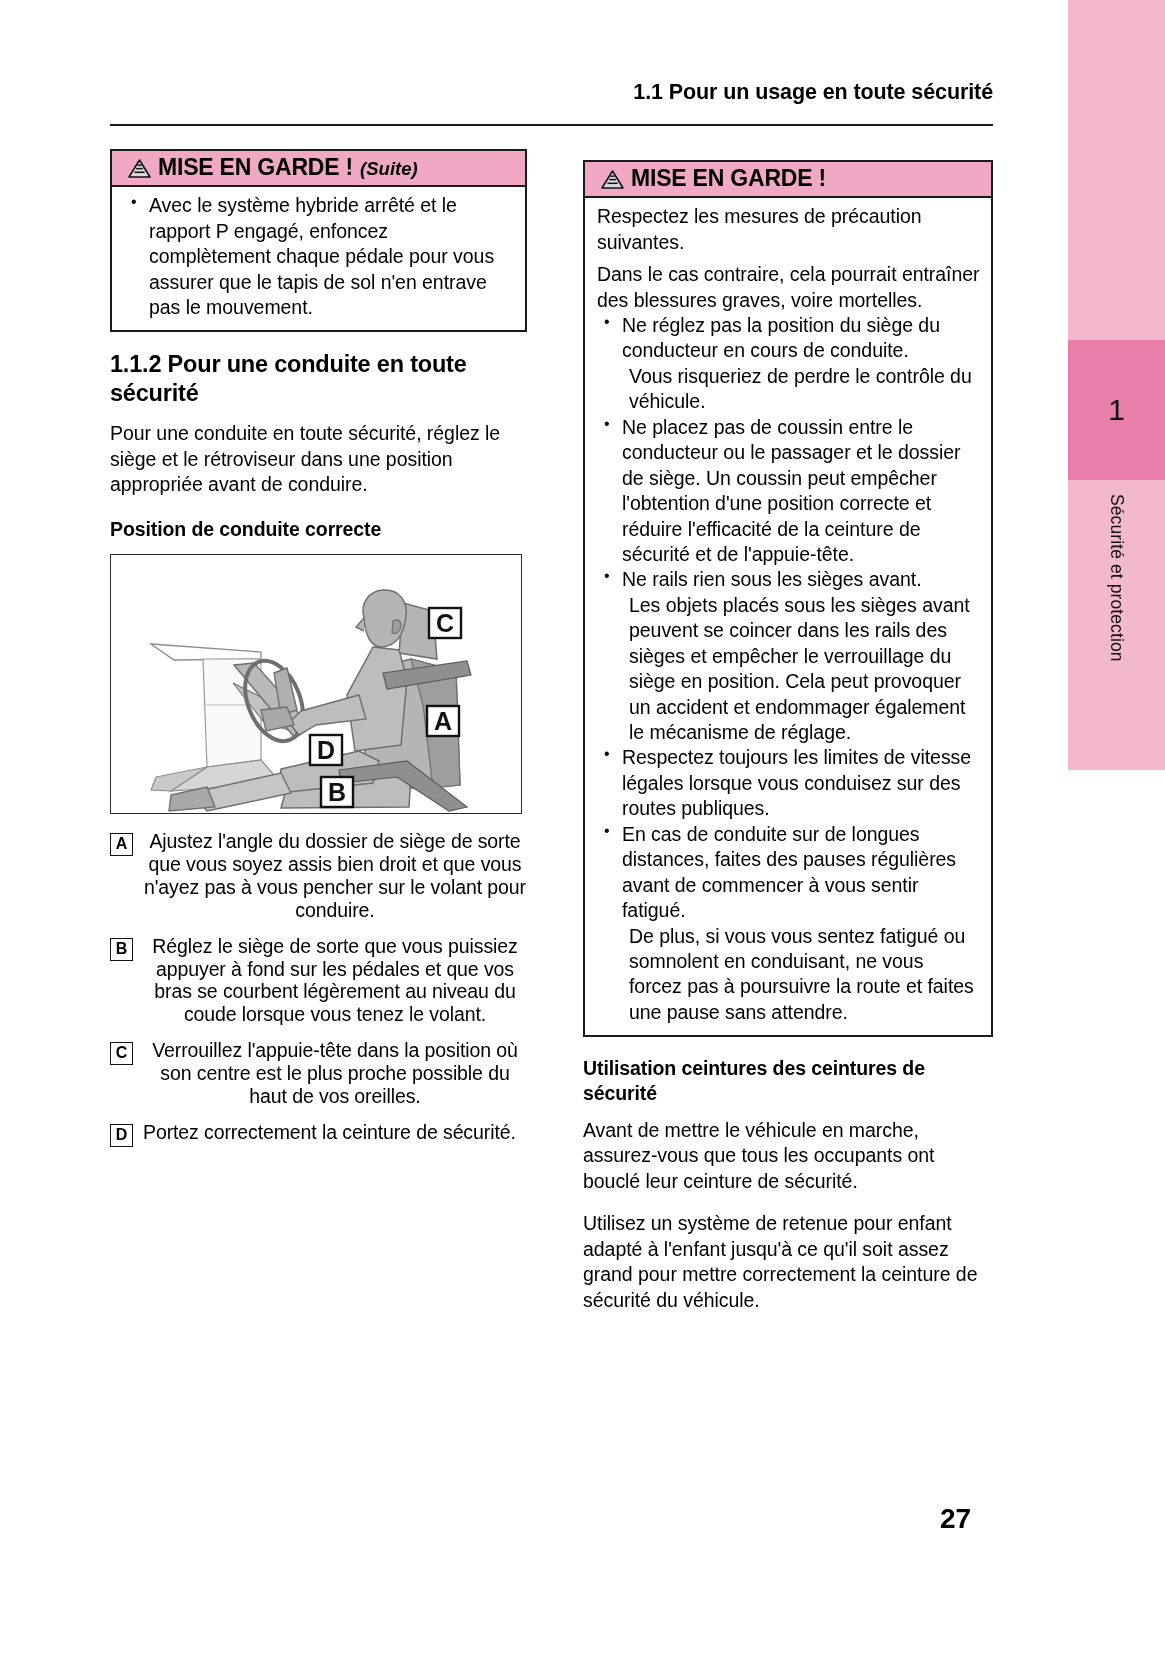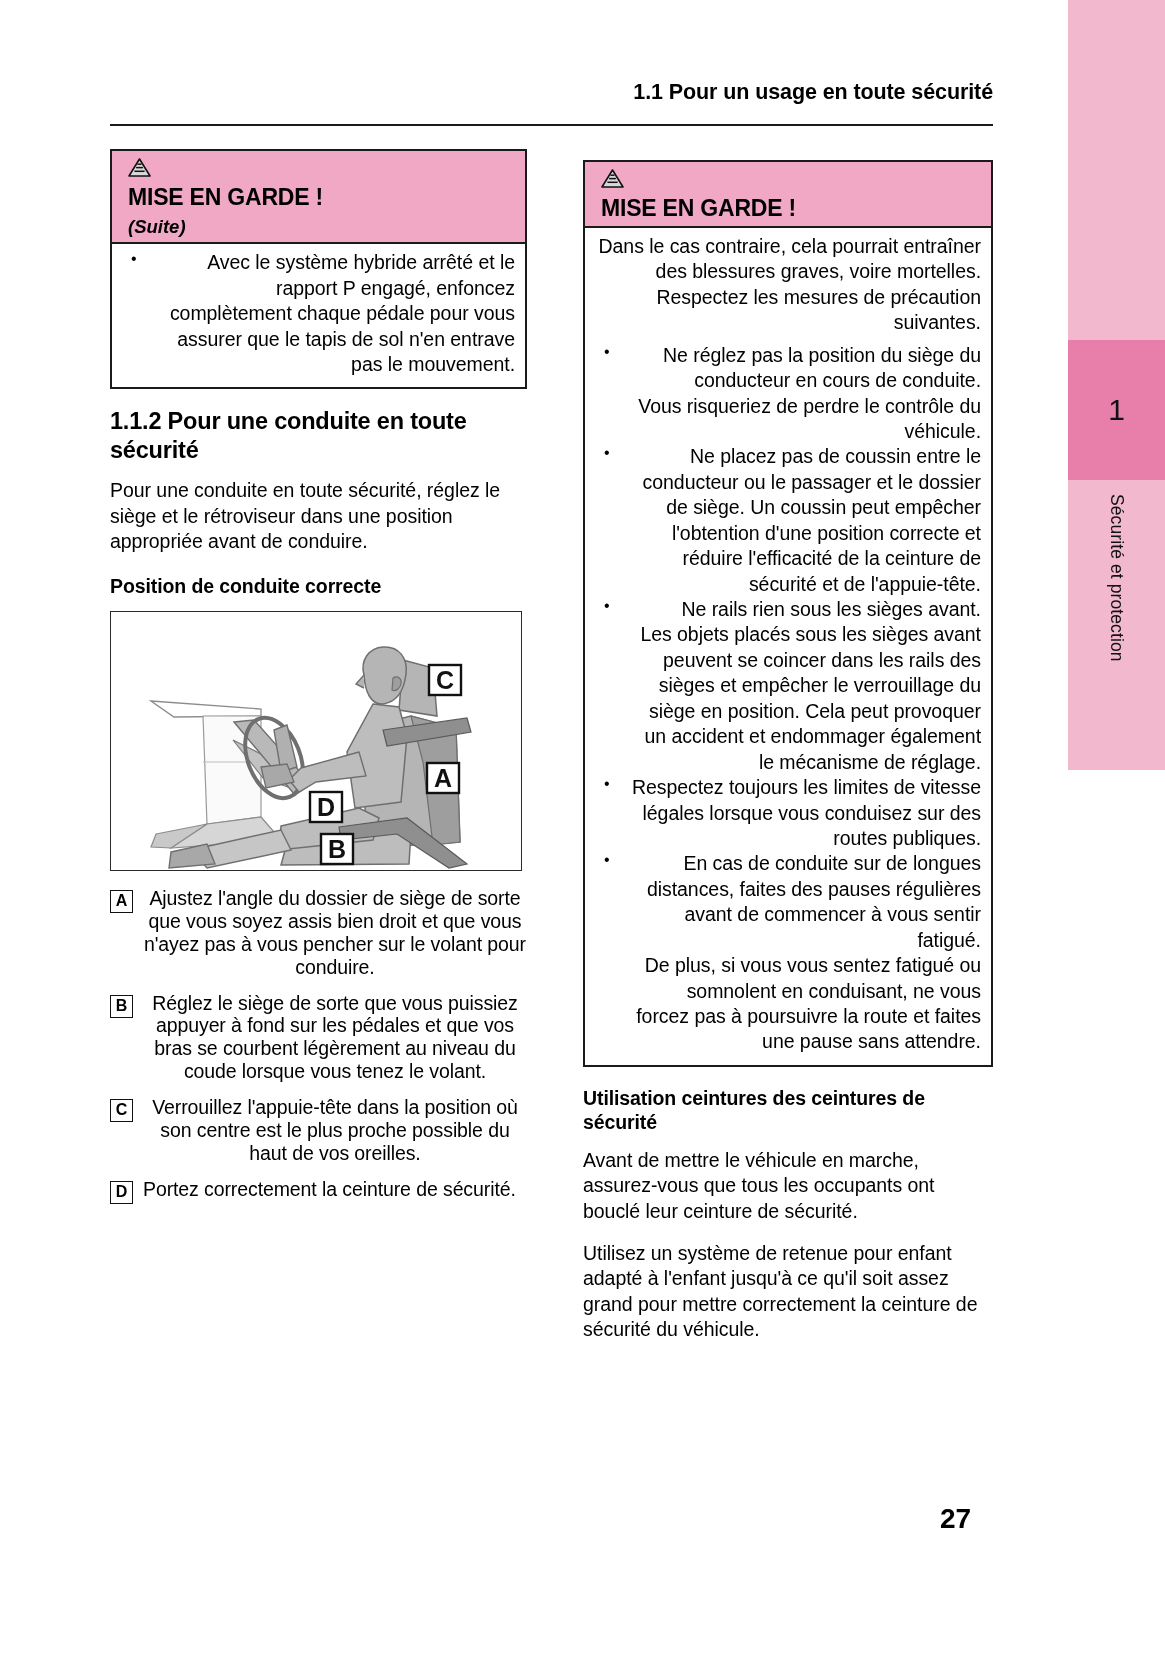--- a/index.html
+++ b/index.html
@@ -115,40 +115,38 @@
     margin-bottom: 18px;
   }
   .warn-head {
     background: #f0a8c4;
     border-bottom: 2px solid #1a1a1a;
     padding: 4px 8px 5px 16px;
     display: flex;
     align-items: baseline;
     gap: 7px;
     line-height: 1.1;
-    flex-direction: column;
   }
   .warn-head .tri-icon {
     position: relative;
     top: 3px;
     flex: 0 0 auto;
   }
   .warn-title {
     font-size: 23px;
     font-weight: bold;
     letter-spacing: -0.2px;
   }
   .warn-suite {
     font-size: 18.5px;
     font-weight: bold;
     font-style: italic;
   }
   .warn-body {
     padding: 6px 10px 10px 12px;
-    text-align: right;
   }
 
   
   p.para {
     margin: 0 0 7px 0;
     font-size: 19.5px;
     line-height: 1.305;
     letter-spacing: -0.05px;
   }
   p.para.tight { margin-bottom: 0; }
@@ -381,22 +379,22 @@
           <svg width="23" height="19" viewBox="0 0 23 19" aria-hidden="true">
             <path d="M11.5 1 L22 18 L1 18 Z" fill="#d8d8d8" stroke="#111" stroke-width="1.6" stroke-linejoin="round"></path>
             <path d="M6.4 13.3 H16.6" stroke="#111" stroke-width="1.5"></path>
             <path d="M8.1 9.6 H14.9" stroke="#111" stroke-width="1.5"></path>
             <path d="M9.5 6.2 H13.5" stroke="#111" stroke-width="1.5"></path>
           </svg>
         </span>
         <span class="warn-title">MISE EN GARDE !</span>
       </div>
       <div class="warn-body">
+        <p class="para">Respectez les mesures de précaution suivantes.</p>
         <p class="para tight">Dans le cas contraire, cela pourrait entraîner des blessures graves, voire mortelles.</p>
-        <p class="para">Respectez les mesures de précaution suivantes.</p>
         <ul class="bullets">
           <li>
             <span>Ne réglez pas la position du siège du conducteur en cours de conduite.</span>
             <span class="sub">Vous risqueriez de perdre le contrôle du véhicule.</span>
           </li>
           <li>
             <span>Ne placez pas de coussin entre le conducteur ou le passager et le dossier de siège. Un coussin peut empêcher l'obtention d'une position correcte et réduire l'efficacité de la ceinture de sécurité et de l'appuie-tête.</span>
           </li>
           <li>
             <span>Ne rails rien sous les sièges avant.</span>

